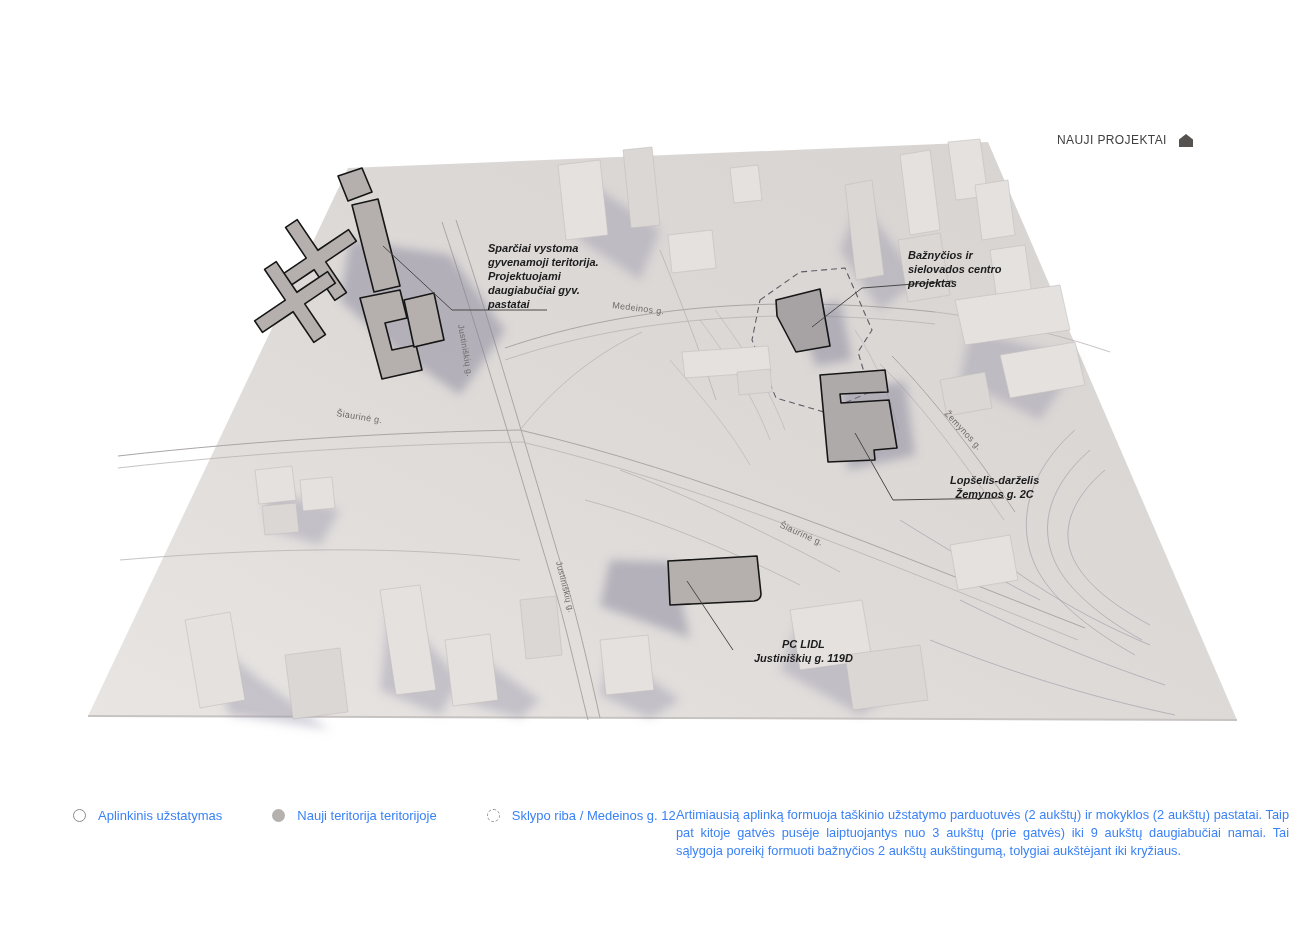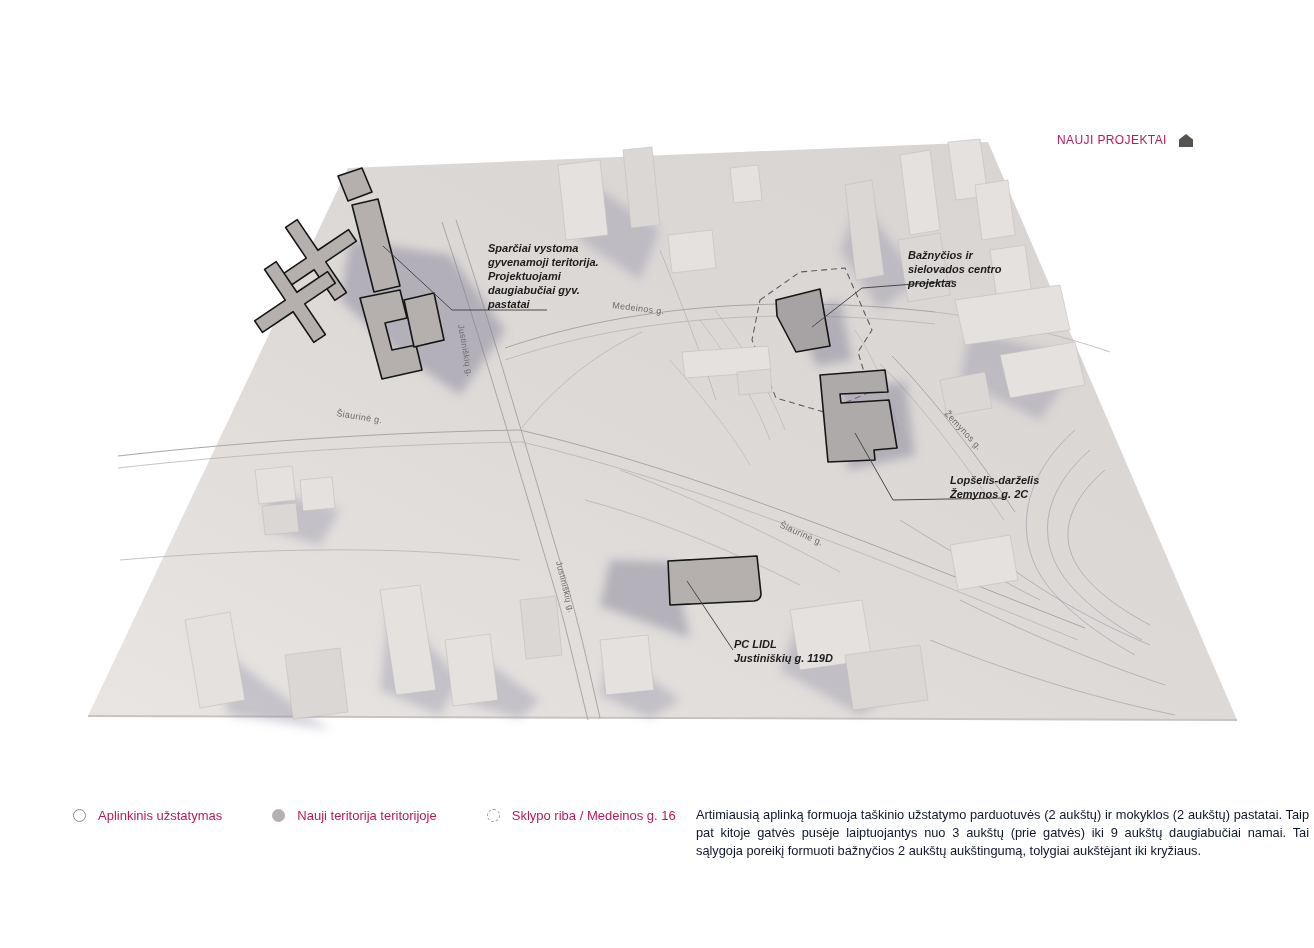--- a/index.html
+++ b/index.html
@@ -36,34 +36,34 @@
 
   
   .annotation{
     position:absolute;font-size:11px;line-height:1.28;
     font-weight:bold;font-style:italic;color:#1b1b1b;
     white-space:pre-line;
     margin-left:30px;
   }
   .header{
     position:absolute;left:1057px;top:133px;display:flex;align-items:center;gap:12px;
-    font-size:12px;color:#be185d;letter-spacing:.4px;
+    font-size:12px;color:#404040;letter-spacing:.4px;
   }
   .legend{
     position:absolute;left:73px;top:808px;display:flex;align-items:center;gap:50px;
-    font-size:13px;color:#be185d;
+    font-size:13px;color:#3b82f6;
   }
   .legend-item{display:flex;align-items:center;gap:12px;}
   .legend-icon{width:13px;height:13px;border-radius:50%;box-sizing:border-box;flex:0 0 auto;}
   .legend-icon.outline{border:1.5px solid #8d8a89;}
   .legend-icon.filled{background:#b4b1af;}
   .legend-icon.dashed{border:1.5px dashed #9a9796;}
   .description{
     position:absolute;left:676px;top:806px;width:613px;
-    font-size:12.8px;line-height:1.4;color:#0f172a;text-align:justify;margin-left:20px;
+    font-size:12.8px;line-height:1.4;color:#3b82f6;text-align:justify;
   }
 </style>
 </head>
 <body>
 
 <svg id="map-svg" width="1314" height="948" viewBox="0 0 1314 948">
   <defs>
     <linearGradient id="terrainGrad" x1="1" y1="0" x2="0" y2="1">
       <stop offset="0" stop-color="#d7d3d1"></stop>
       <stop offset="0.55" stop-color="#dedad8"></stop>
@@ -197,33 +197,33 @@
 </div>
 
 <div class="annotation" style="left:458px;top:241px;">Sparčiai vystoma
 gyvenamoji teritorija.
 Projektuojami
 daugiabučiai gyv.
 pastatai</div>
 <div class="annotation" style="left:878px;top:248px;">Bažnyčios ir
 sielovados centro
 projektas</div>
-<div class="annotation" style="left:920px;top:473px;">Lopšelis-darželis
+<div class="annotation" style="left:920px;top:473px;text-align:center;">Lopšelis-darželis
 Žemynos g. 2C</div>
-<div class="annotation" style="left:704px;top:637px;">PC LIDL
+<div class="annotation" style="left:724px;top:637px;text-align:center;">PC LIDL
 Justiniškių g. 119D</div>
 
 <div class="legend">
   <div class="legend-item">
     <span class="legend-icon outline"></span>
     <span>Aplinkinis užstatymas</span>
   </div>
   <div class="legend-item">
     <span class="legend-icon filled"></span>
     <span>Nauji teritorija teritorijoje</span>
   </div>
   <div class="legend-item">
     <span class="legend-icon dashed"></span>
-    <span>Sklypo riba / Medeinos g. 16</span>
+    <span>Sklypo riba / Medeinos g. 12</span>
   </div>
 </div>
 
 <div class="description">Artimiausią aplinką formuoja taškinio užstatymo parduotuvės (2 aukštų) ir mokyklos (2 aukštų) pastatai. Taip pat kitoje gatvės pusėje laiptuojantys nuo 3 aukštų (prie gatvės) iki 9 aukštų daugiabučiai namai. Tai sąlygoja poreikį formuoti bažnyčios 2 aukštų aukštingumą, tolygiai aukštėjant iki kryžiaus.</div>
 
 </body></html>

